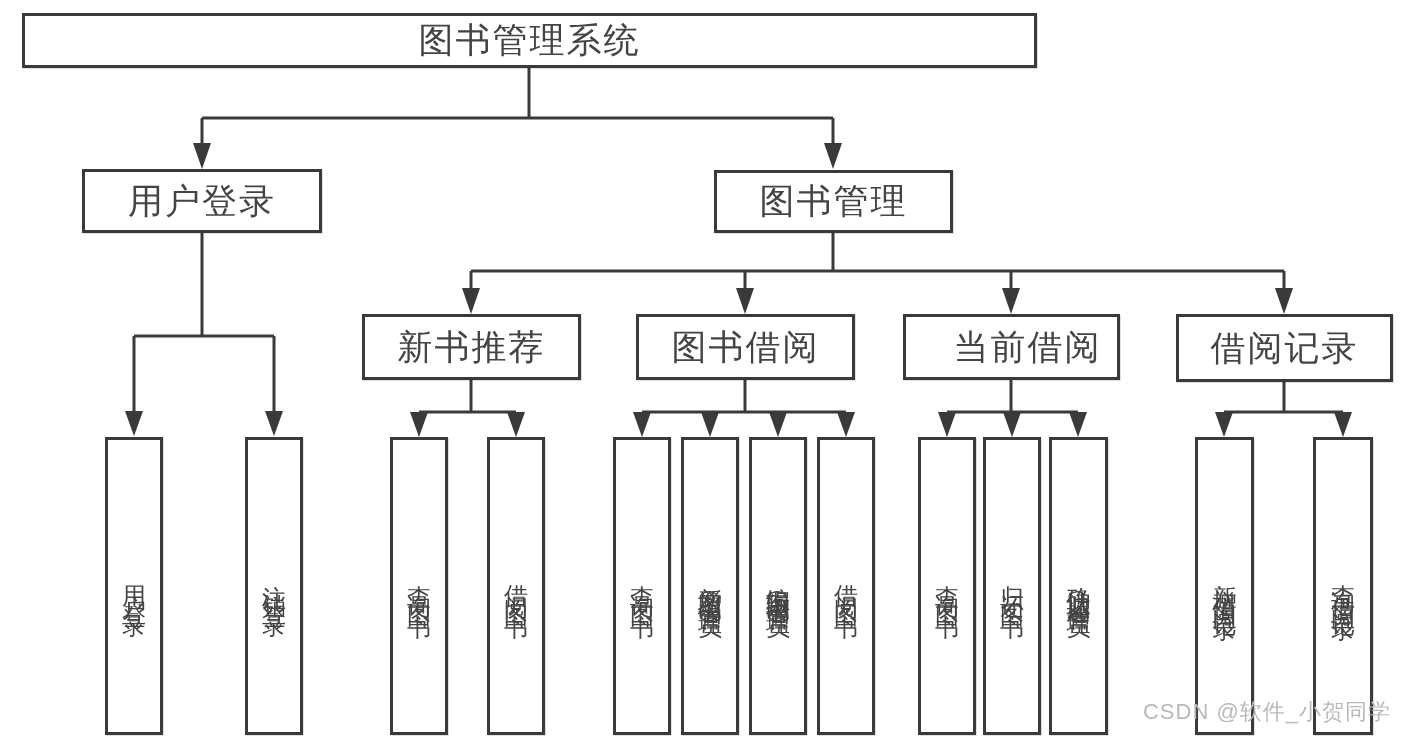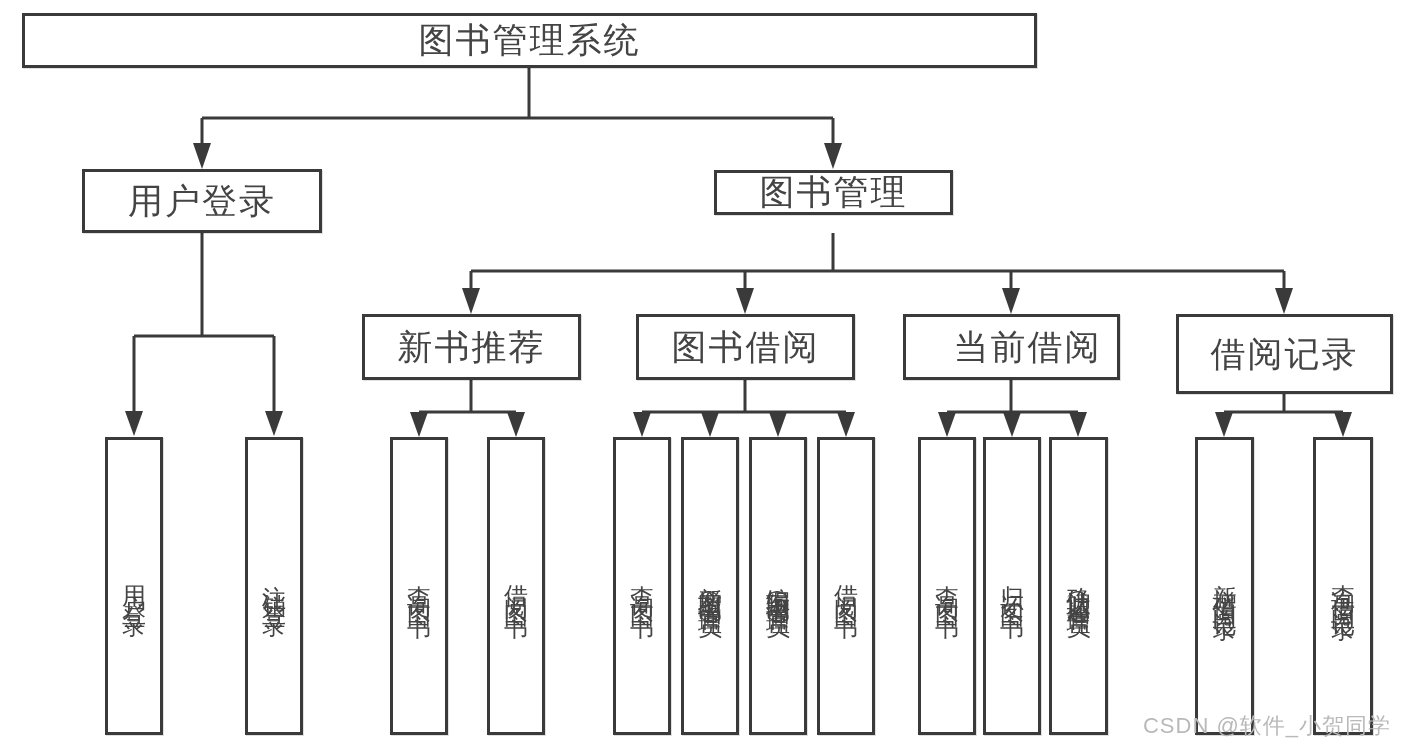--- a/index.html
+++ b/index.html
@@ -34,21 +34,21 @@
     writing-mode:vertical-rl;
     text-orientation:mixed;
     font-size:24px;
     line-height:1;
   }
   .ls-s{letter-spacing:10px;}
   .ls-m{letter-spacing:7px;}
   .ls-l{letter-spacing:4px;}
   .watermark{
     position:absolute;
-    right:14px;bottom:6px;
+    right:14px;bottom:20px;
     font-size:22px;
     color:var(--wm);
     letter-spacing:1px;
     white-space:nowrap;
   }
 </style>
 </head>
 <body>
 
 <div class="canvas">
@@ -85,26 +85,26 @@
     <polygon points="1069,412 1087,412 1078,437"></polygon>
 
     <path d="M1284 380 V412 M1224 412 H1343 M1224 412 V414 M1343 412 V414"></path>
     <polygon points="1215,412 1233,412 1224,437"></polygon>
     <polygon points="1334,412 1352,412 1343,437"></polygon>
   </svg>
 
   <div class="hbox" style="left:22px;top:13px;width:1015px;height:55px;">图书管理系统</div>
 
   <div class="hbox" style="left:82px;top:169px;width:240px;height:64px;">用户登录</div>
-  <div class="hbox" style="left:714px;top:170px;width:239px;height:45px;">图书管理</div>
+  <div class="hbox" style="left:714px;top:170px;width:239px;height:63px;">图书管理</div>
 
   <div class="hbox" style="left:636px;top:314px;width:219px;height:66px;">图书借阅</div>
   <div class="hbox" style="left:362px;top:314px;width:219px;height:66px;">新书推荐</div>
   <div class="hbox" style="left:903px;top:314px;width:217px;height:66px;padding-left:32px;">当前借阅</div>
-  <div class="hbox" style="left:1176px;top:314px;width:217px;height:80px;text-align:center;">借阅记录</div>
+  <div class="hbox" style="left:1176px;top:314px;width:217px;height:68px;text-align:center;">借阅记录</div>
 
   <div class="vbox ls-s" style="left:105px;top:437px;width:58px;height:298px;">用户登录</div>
   <div class="vbox ls-s" style="left:245px;top:437px;width:58px;height:298px;">注销登录</div>
 
   <div class="vbox ls-s" style="left:390px;top:437px;width:58px;height:298px;">查询图书</div>
   <div class="vbox ls-s" style="left:487px;top:437px;width:58px;height:298px;">借阅图书</div>
 
   <div class="vbox ls-s" style="left:613px;top:437px;width:58px;height:298px;">查询图书</div>
   <div class="vbox ls-l" style="left:681px;top:437px;width:58px;height:298px;">新增图书（管理员）</div>
   <div class="vbox ls-l" style="left:749px;top:437px;width:58px;height:298px;">编辑图书（管理员）</div>

